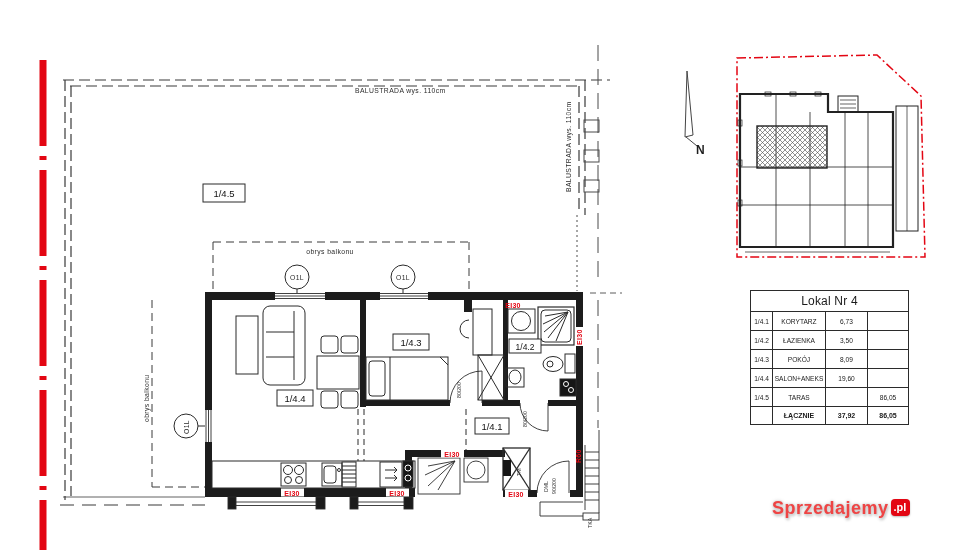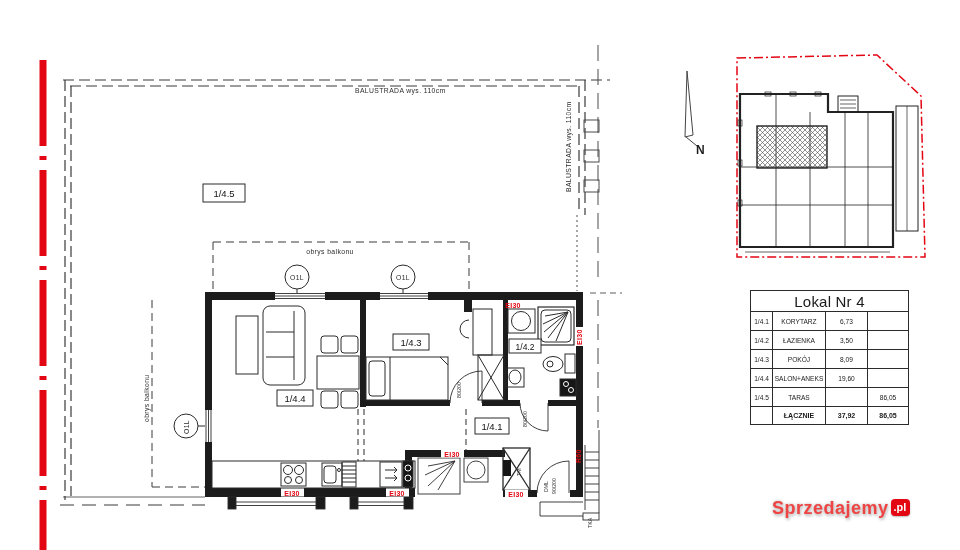--- a/index.html
+++ b/index.html
@@ -8,21 +8,21 @@
   svg{position:absolute;left:0;top:0;}
   svg text{font-family:"Liberation Sans",sans-serif;fill:#1f1f1f;}
   .tech{font-size:6.8px;letter-spacing:.4px;fill:#2b2b2b;}
   .room{font-size:9.5px;fill:#111;}
   .redtxt{font-size:7px;font-weight:bold;fill:#e30613;letter-spacing:.3px;}
   .tiny{font-size:5.2px;fill:#333;}
   
   #area-table{position:absolute;left:750px;top:290px;width:157px;border:1.4px solid #2b2b2b;
     background:#fff;font-size:6.6px;color:#1a1a1a;}
   .tt-head{height:20px;display:flex;align-items:center;justify-content:center;
-    font-size:15px;border-bottom:1px solid #2b2b2b;letter-spacing:.2px;}
+    font-size:12px;border-bottom:1px solid #2b2b2b;letter-spacing:.2px;}
   .tt-row{display:grid;grid-template-columns:22px 53px 42px 40px;height:18px;
     border-bottom:1px solid #2b2b2b;}
   .tt-row:last-child{border-bottom:none;height:17px;font-weight:bold;font-size:7px;}
   .tt-cell{border-right:1px solid #2b2b2b;display:flex;align-items:center;
     justify-content:center;overflow:hidden;white-space:nowrap;}
   .tt-cell:last-child{border-right:none;}
   
   #watermark{position:absolute;left:772px;top:498px;display:flex;align-items:flex-start;}
   #wm-name{font-size:18px;font-weight:bold;color:#ef4444;letter-spacing:.5px;
     text-shadow:0 0 2px #c9c9c9,0 0 4px #d6d6d6,1px 2px 3px #bdbdbd;}

